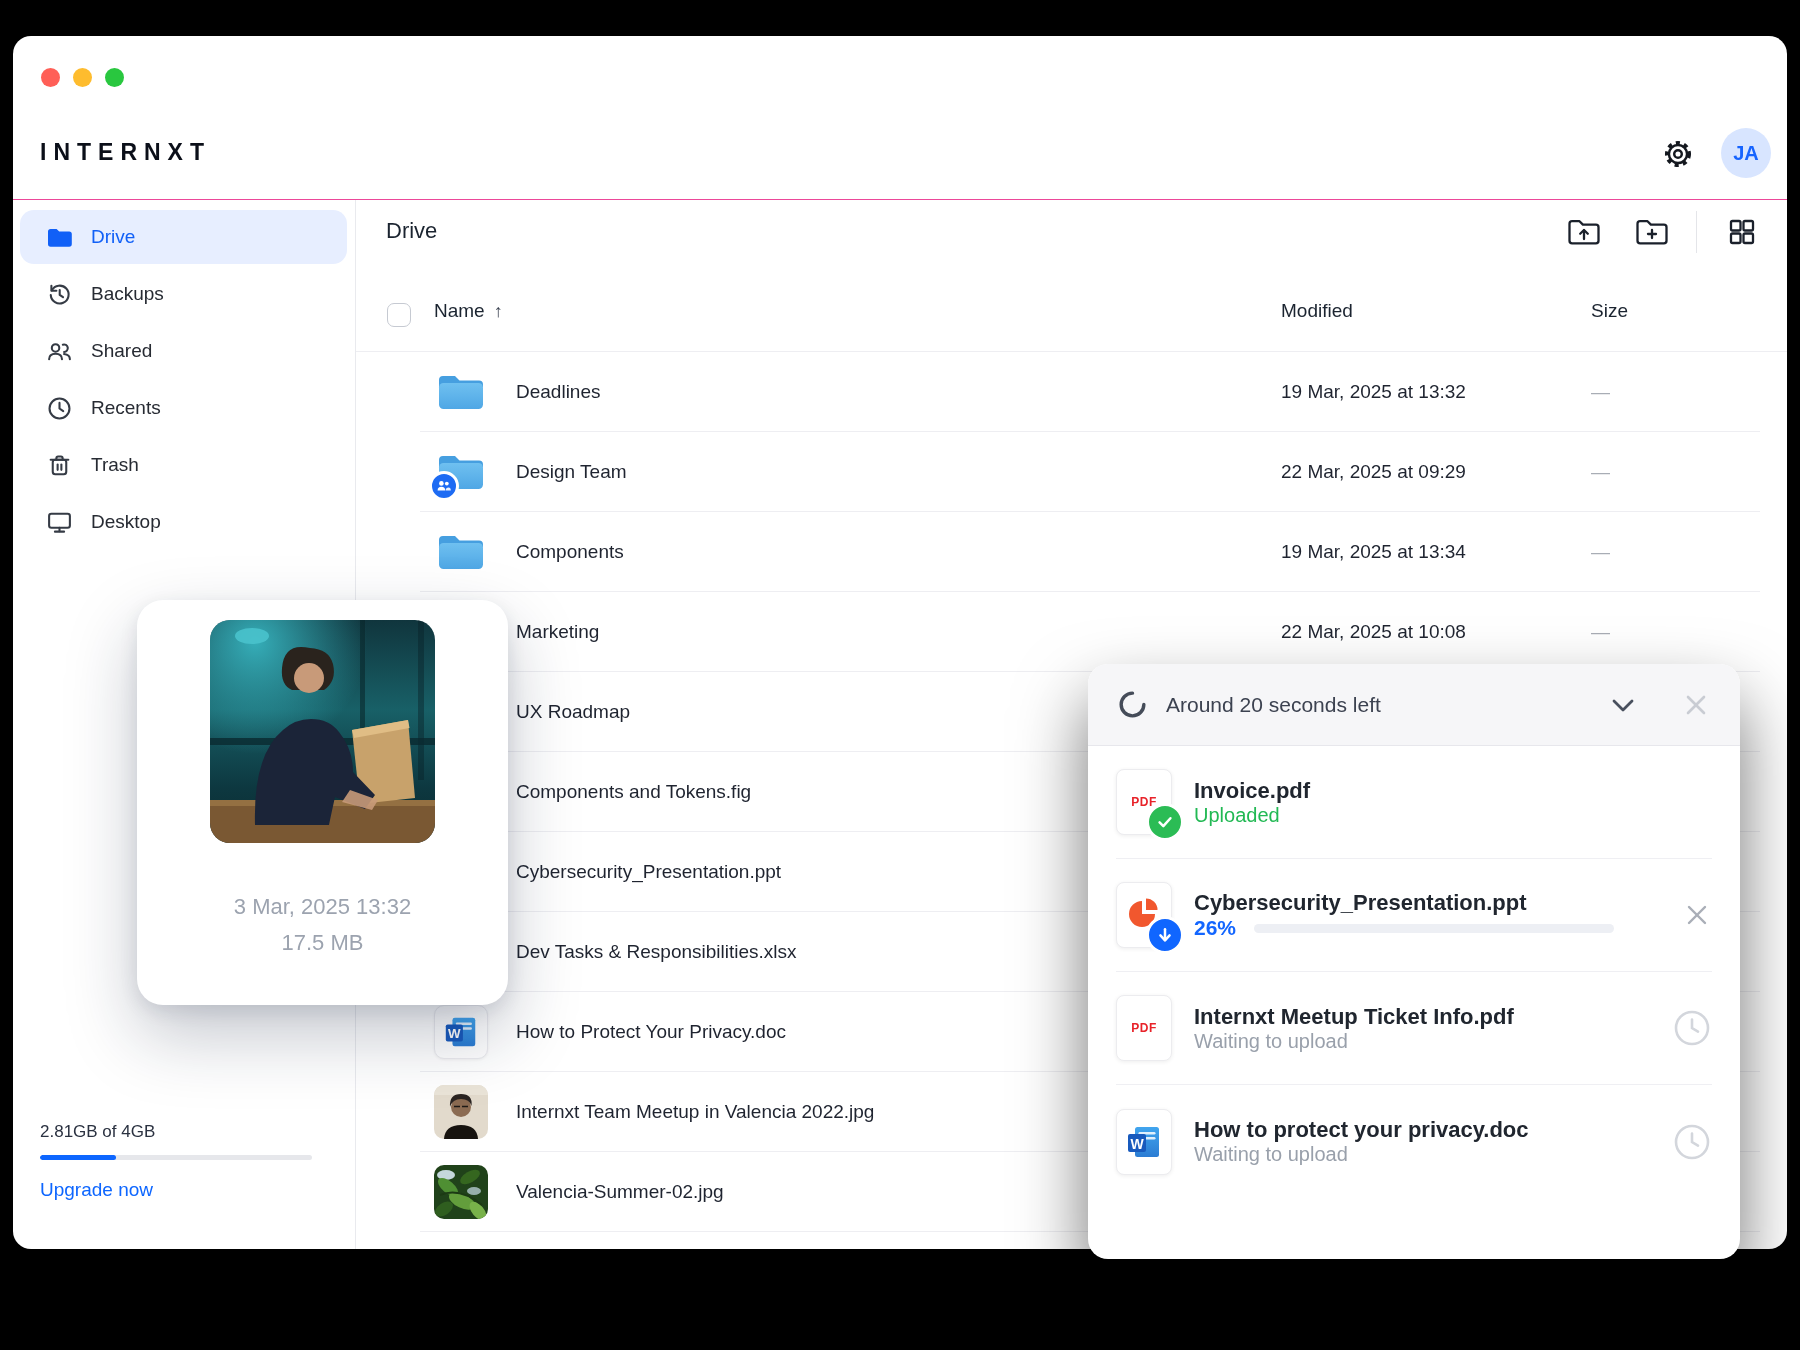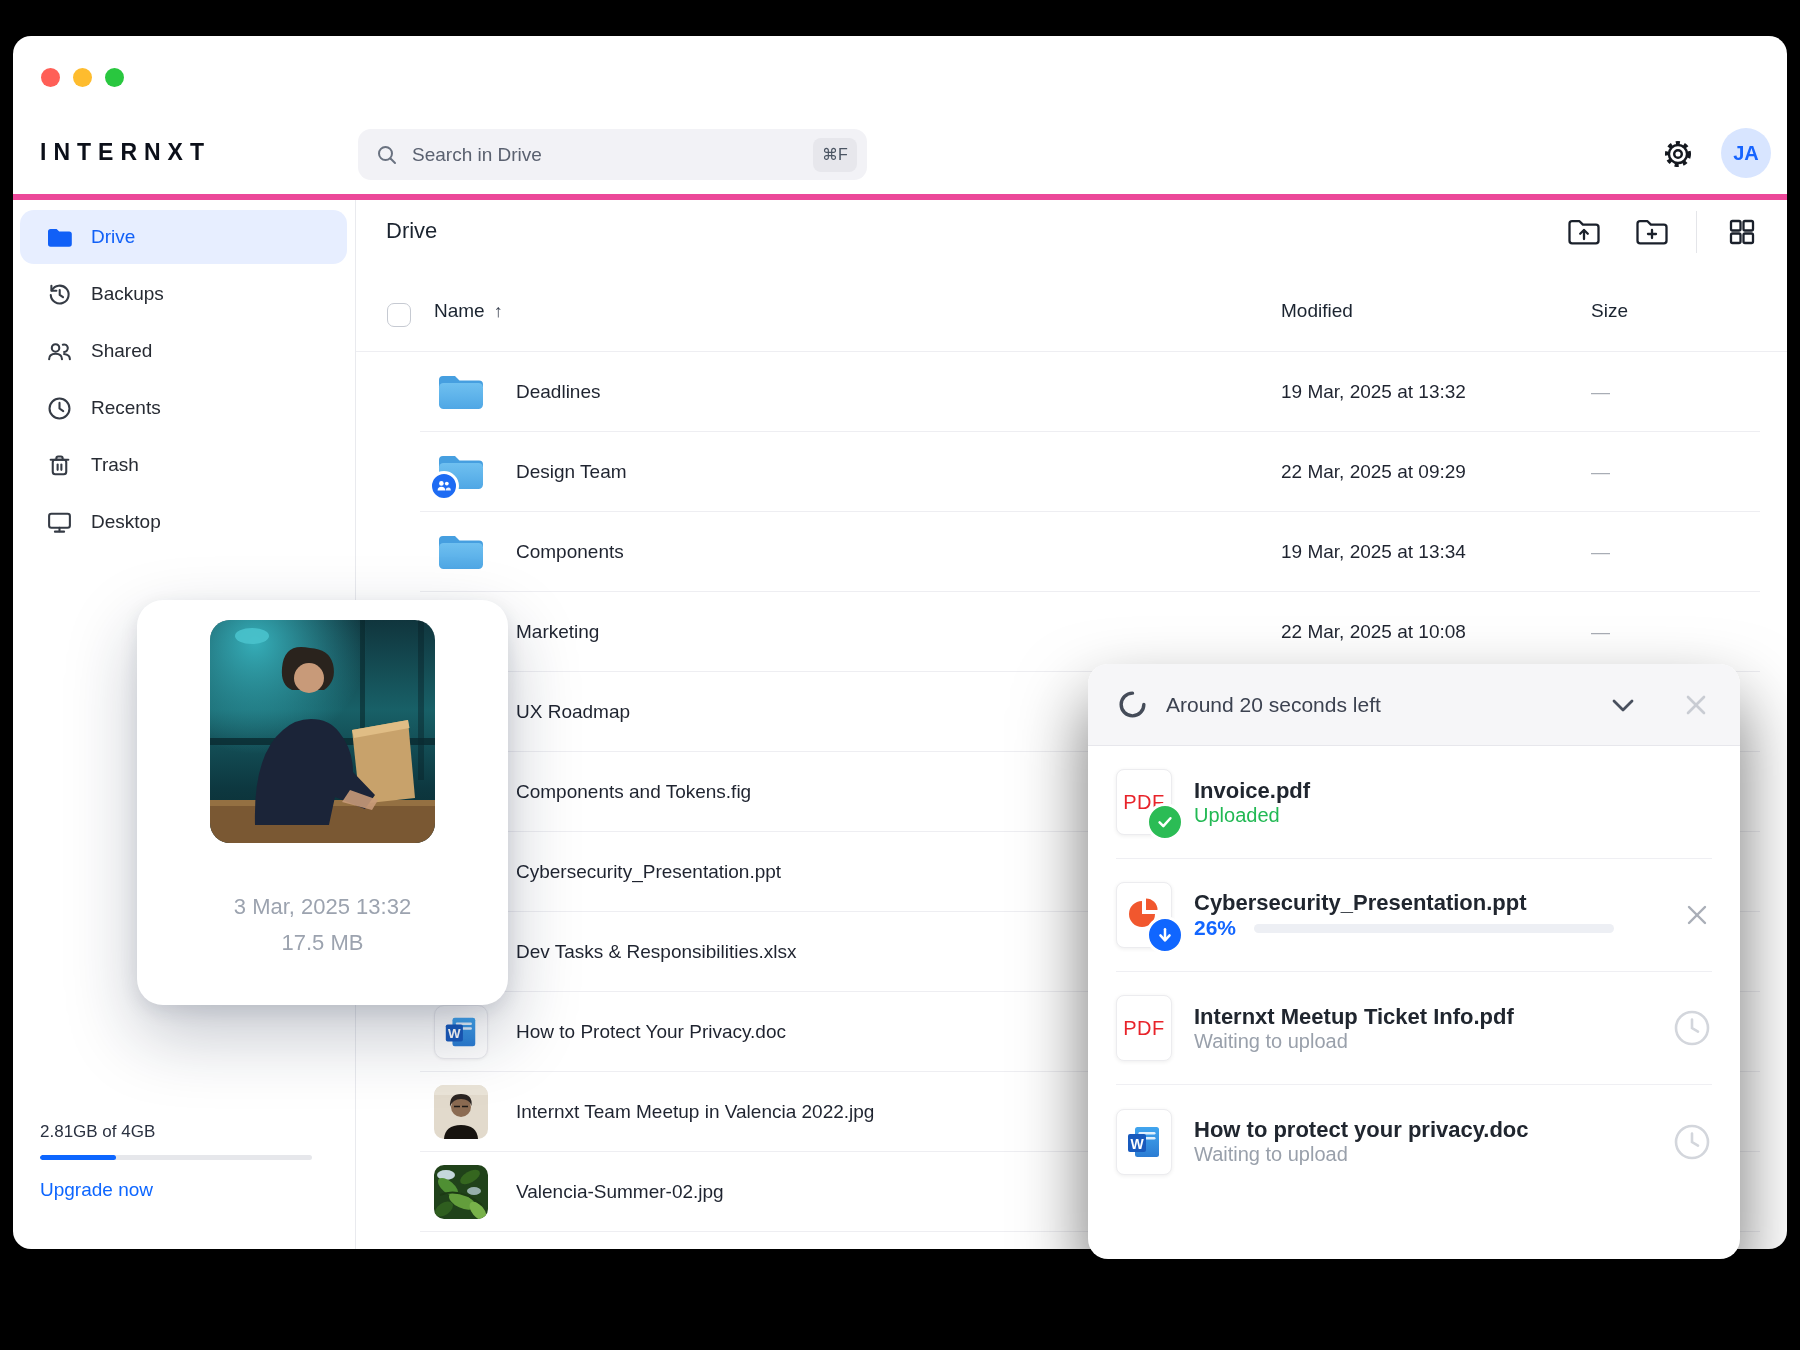--- a/index.html
+++ b/index.html
@@ -5,21 +5,21 @@
   html,body{margin:0;padding:0;background:#000;}
   *{box-sizing:border-box;}
   .stage{position:relative;width:1800px;height:1350px;background:#000;overflow:hidden;
          font-family:"Liberation Sans","DejaVu Sans",sans-serif;color:#1F2430;}
   .window{position:absolute;left:13px;top:36px;width:1774px;height:1213px;background:#fff;border-radius:18px;}
 
   
   .lights{position:absolute;left:28px;top:32px;display:flex;gap:13px;}
   .light{width:19px;height:19px;border-radius:50%;}
   .light.red{background:#FF5F57}.light.yellow{background:#FEBC2E}.light.green{background:#29C73F}
-  .topbar{position:absolute;left:0;top:0;width:100%;height:164px;border-bottom:6px solid #ec4899;}
+  .topbar{position:absolute;left:0;top:0;width:100%;height:164px;border-bottom:1px solid #ec4899;}
   .logo{position:absolute;left:27px;top:103px;font-size:23px;font-weight:800;letter-spacing:7px;color:#0B0F19;}
   .search{position:absolute;left:345px;top:93px;width:509px;height:51px;background:#F2F2F6;border-radius:13px;
           display:flex;align-items:center;padding:0 10px 0 18px;}
   .search input{flex:1;border:none;outline:none;background:transparent;font-size:19px;color:#3F4654;
                 font-family:inherit;margin-left:12px;}
   .search input::placeholder{color:#5A6170;opacity:1;}
   .kbd{background:#E7E7EC;border-radius:8px;height:34px;min-width:44px;display:flex;align-items:center;
        justify-content:center;font-size:16px;color:#4B5563;padding:0 8px;}
   .gear-btn{position:absolute;left:1646px;top:99px;width:38px;height:38px;display:flex;align-items:center;justify-content:center;}
   .avatar{position:absolute;left:1708px;top:92px;width:50px;height:50px;border-radius:50%;background:#D8E5FF;
@@ -85,21 +85,21 @@
   .up-head{height:82px;flex:none;background:#F6F6F8;border-bottom:1px solid #E7E7EC;display:flex;align-items:center;padding:0 28px;}
   .up-title{margin-left:17px;font-size:21px;font-weight:500;color:#3C4250;}
   .up-chevron{margin-left:auto;cursor:pointer;display:flex;}
   .up-close{margin-left:40px;cursor:pointer;display:flex;}
   .up-list{flex:1;padding:0 28px;}
   .up-item{height:113px;display:flex;align-items:center;border-bottom:1px solid #EFEFF3;}
   .up-item:last-child{border-bottom:none;}
   .file-wrap{position:relative;width:56px;height:66px;flex:none;}
   .filecard{width:56px;height:66px;border-radius:8px;background:#fff;border:1px solid #ECECEF;
             box-shadow:0 1px 4px rgba(0,0,0,.07);display:flex;align-items:center;justify-content:center;}
-  .pdf-txt{color:#E8232A;font-weight:400;font-size:20px;letter-spacing:.5px;}
+  .pdf-txt{color:#E8232A;font-weight:700;font-size:12px;letter-spacing:.5px;}
   .badge{position:absolute;right:-12px;bottom:-6px;width:38px;height:38px;border-radius:50%;border:3px solid #fff;
          display:flex;align-items:center;justify-content:center;}
   .badge.check{background:#2BBC55;} .badge.arrow{background:#1066FF;}
   .up-meta{margin-left:22px;flex:1;min-width:0;}
   .up-name{font-size:22px;font-weight:600;color:#20262F;white-space:nowrap;}
   .up-statusrow{display:flex;align-items:center;}
   .up-status{font-size:20px;}
   .st-success{color:#22B954;} .st-waiting{color:#99A0AB;} .st-progress{color:#1366FF;font-weight:600;font-size:21px;}
   .pbar{margin-left:18px;width:360px;height:9px;border-radius:6px;background:#EDEFF4;overflow:hidden;}
   .pbar .pfill{height:100%;border-radius:6px;background:#1066FF;}
@@ -112,28 +112,20 @@
   <div class="window">
 
     <div class="topbar">
       <div class="lights">
         <span class="light red"></span>
         <span class="light yellow"></span>
         <span class="light green"></span>
       </div>
       <div class="logo">INTERNXT</div>
 
-      <div class="search">
-        <svg width="22" height="22" viewBox="0 0 22 22" fill="none" stroke="#6A7280" stroke-width="2" stroke-linecap="round">
-          <circle cx="9.5" cy="9.5" r="6.5"></circle>
-            <path d="M14.5 14.5 L19 19"></path>
-        </svg>
-        <input type="text" placeholder="Search in Drive" style="">
-        <span class="kbd">⌘F</span>
-      </div>
 
       <div class="gear-btn">
         <svg width="34" height="34" viewBox="0 0 36 36" fill="none" stroke="#14181F">
           <circle cx="18" cy="18" r="11.5" stroke-width="4.6" stroke-dasharray="4.2 4.4"></circle>
           <circle cx="18" cy="18" r="9.6" stroke-width="2.6"></circle>
           <circle cx="18" cy="18" r="4" stroke-width="2.6"></circle>
         </svg>
       </div>
       <div class="avatar">JA</div>
     </div>

